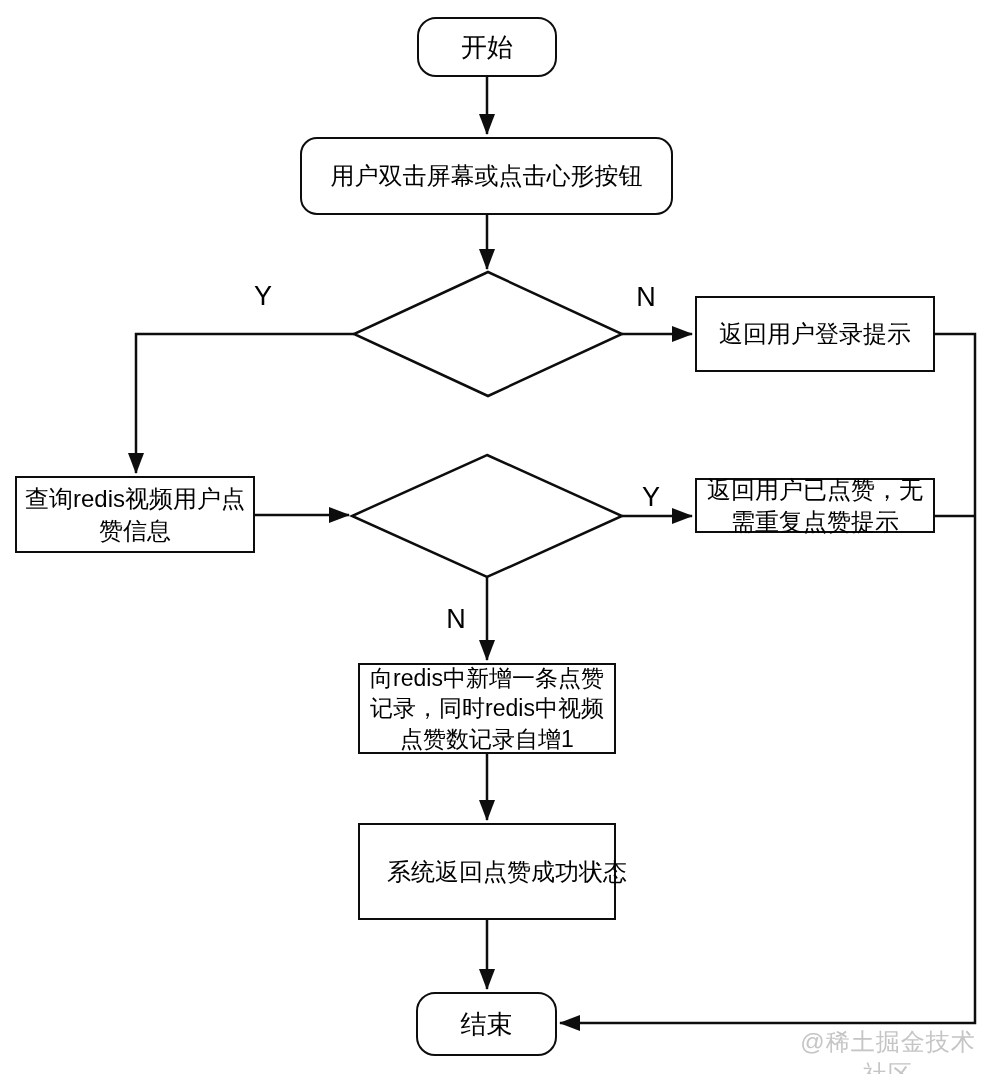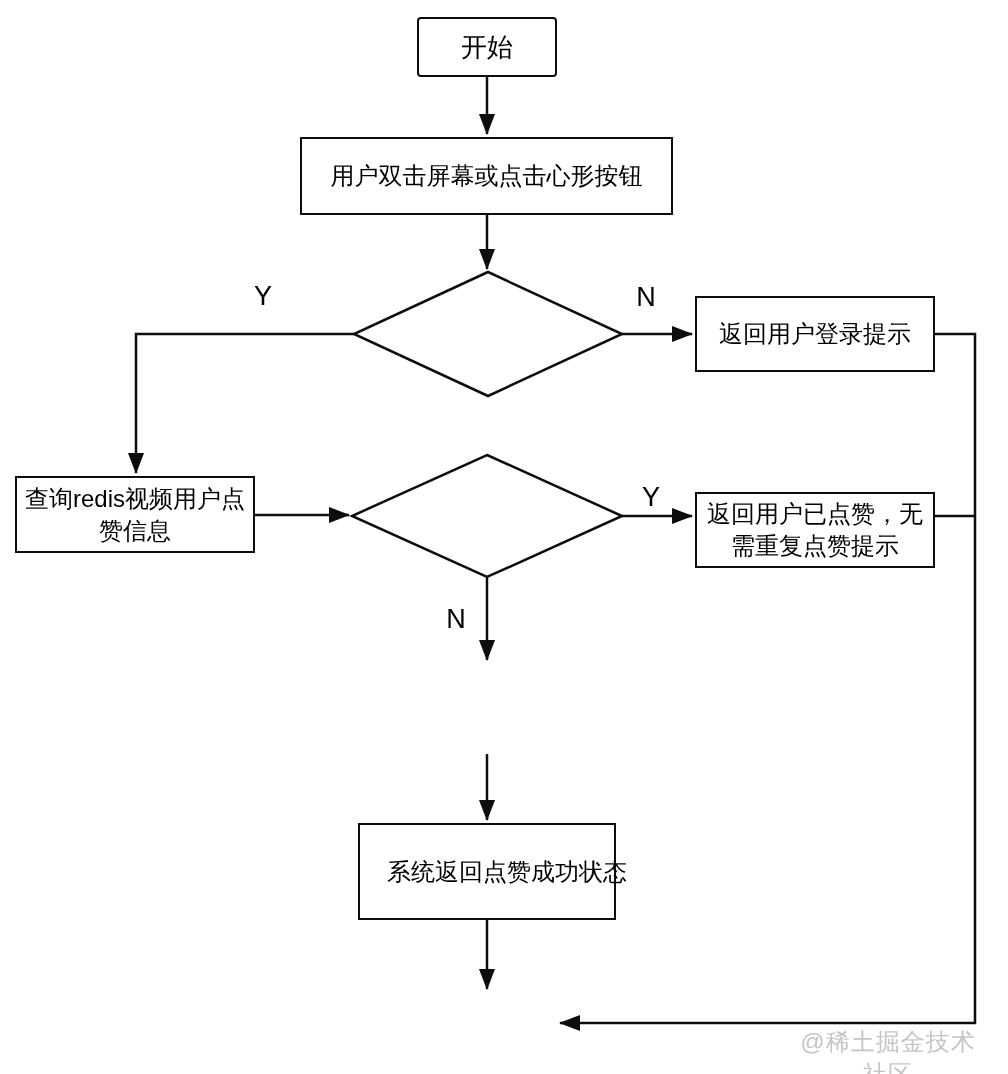--- a/index.html
+++ b/index.html
@@ -16,21 +16,21 @@
     position:absolute;
     box-sizing:border-box;
     background:#ffffff;
     border:2.5px solid #0d0d0d;
     display:flex;align-items:center;justify-content:center;
     text-align:center;
     font-size:24px;
     line-height:1.32;
     white-space:pre;
   }
-  .terminal{border-radius:4px;font-size:26px;}
+  .terminal{border-radius:19px;font-size:26px;}
   .diamond-label{
     position:absolute;
     display:flex;align-items:center;justify-content:center;
     text-align:center;
     font-size:24px;line-height:1.3;white-space:pre;
     background:transparent;border:none;
   }
   .edge-label{
     position:absolute;
     font-size:27px;
@@ -72,35 +72,39 @@
       <polyline points="935,334 975,334 975,1023 560,1023" marker-end="url(#arrow)"></polyline>
     </g>
     <g fill="#ffffff" stroke="#0d0d0d" stroke-width="2.5">
       <polygon points="488,272 622,334 488,396 354,334"></polygon>
       <polygon points="487,455 622,516 487,577 352,516"></polygon>
     </g>
   </svg>
 
   <div class="node terminal" style="left:417px;top:17px;width:140px;height:60px;">开始</div>
 
-  <div class="node" style="left:300px;top:137px;width:373px;height:78px;">用户双击屏幕或点击心形按钮</div>
+  <div class="node" style="left:300px;top:137px;width:373px;height:78px;border-radius:17px;">用户双击屏幕或点击心形按钮</div>
 
 
   <div class="node" style="left:15px;top:476px;width:240px;height:77px;">查询redis视频用户点
 赞信息</div>
 
   <div class="node" style="left:695px;top:296px;width:240px;height:76px;">返回用户登录提示</div>
 
 
-  <div class="node" style="left:695px;top:478px;width:240px;height:76px;margin-top:14px;">返回用户已点赞，无
+  <div class="node" style="left:695px;top:478px;width:240px;height:55px;">返回用户已点赞，无
 需重复点赞提示</div>
 
+  <div class="node" style="left:358px;top:663px;width:258px;height:91px;font-size:23px;">向redis中新增一条点赞
+记录，同时redis中视频
+点赞数记录自增1</div>
 
   <div class="node" style="left:358px;top:823px;width:258px;height:97px;padding-left:40px;">系统返回点赞成功状态</div>
 
+  <div class="node terminal" style="left:416px;top:992px;width:141px;height:64px;">结束</div>
 
   <div class="edge-label" style="left:247px;top:280px;">Y</div>
 
   <div class="edge-label" style="left:630px;top:281px;">N</div>
 
   <div class="edge-label" style="left:635px;top:481px;">Y</div>
 
   <div class="edge-label" style="left:440px;top:603px;">N</div>
 
   <div class="watermark">@稀土掘金技术社区</div>

